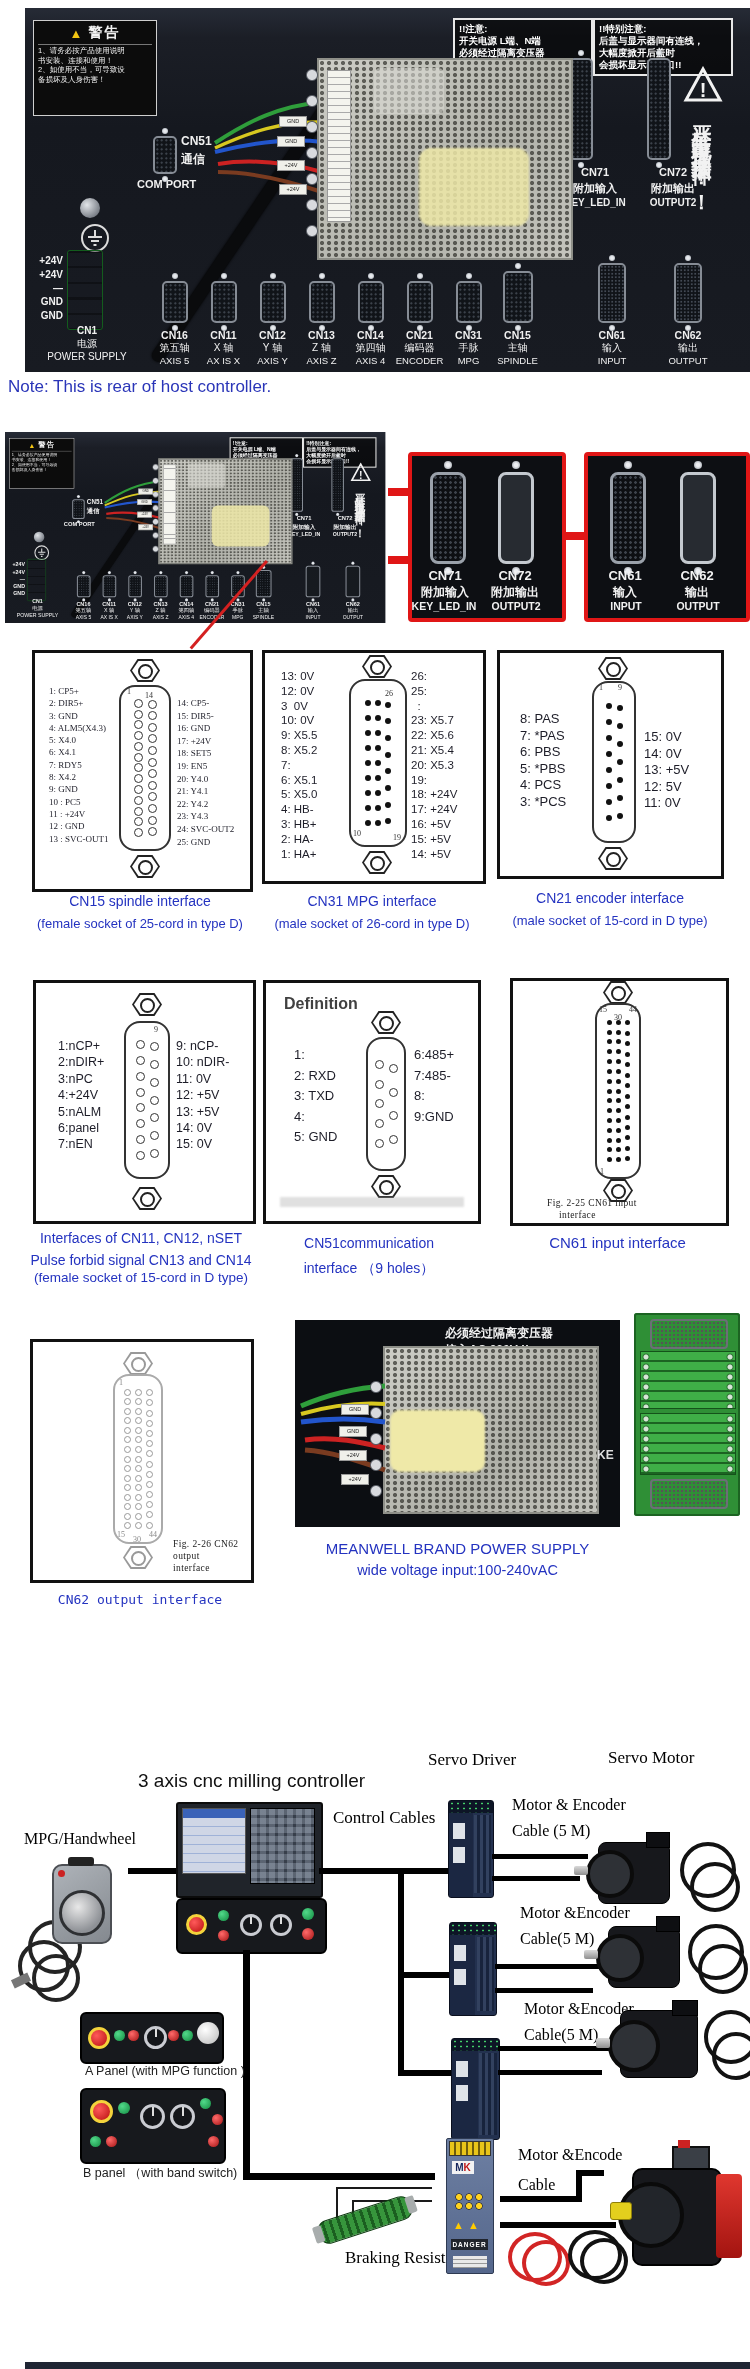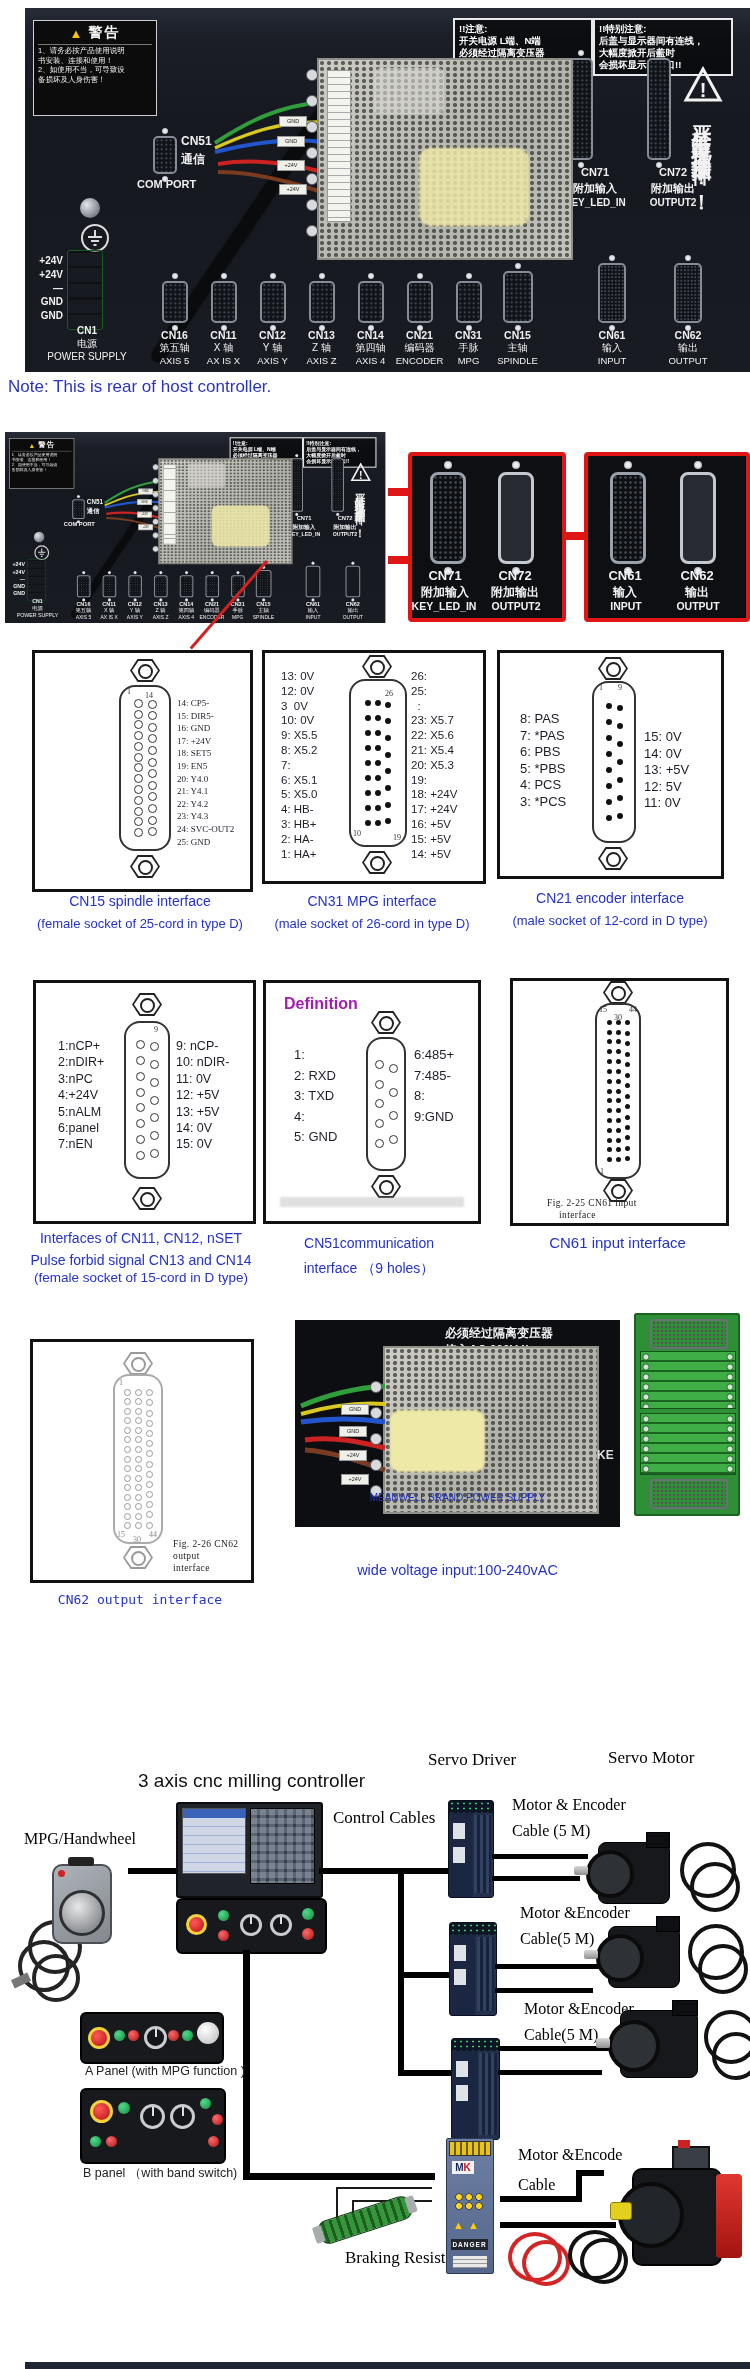--- a/index.html
+++ b/index.html
@@ -628,20 +628,21 @@
           <i class="pd"></i>
           <i class="pd"></i>
           <i class="pd"></i>
           <i class="pd"></i>
           <i class="pd"></i>
           <i class="pd"></i>
         </div>
       </div>
     <div class="mark" style="left:92px;top:34px;">1</div>
     <div class="mark" style="left:110px;top:38px;">14</div>
+    <div class="plist serif" style="left:14px;top:32px;font-size:9px;line-height:12.3px;"><div>1: CP5+</div><div>2: DIR5+</div><div>3: GND</div><div>4: ALM5(X4.3)</div><div>5: X4.0</div><div>6: X4.1</div><div>7: RDY5</div><div>8: X4.2</div><div>9: GND</div><div>10 : PC5</div><div>11 : +24V</div><div>12 : GND</div><div>13 : SVC-OUT1</div></div>
     <div class="plist serif" style="left:142px;top:44px;font-size:9px;line-height:12.6px;"><div>14: CP5-</div><div>15: DIR5-</div><div>16: GND</div><div>17: +24V</div><div>18: SET5</div><div>19: EN5</div><div>20: Y4.0</div><div>21: Y4.1</div><div>22: Y4.2</div><div>23: Y4.3</div><div>24: SVC-OUT2</div><div>25: GND</div></div>
   </div>
 
   <div class="pbox" style="left:262px;top:650px;width:218px;height:228px;">
     <div class="nut" style="left:97px;top:2px;">
         <i></i>
         <b></b>
         <u></u>
       </div>
     <div class="nut" style="left:97px;top:198px;">
@@ -726,21 +727,21 @@
     <div class="mark" style="left:118px;top:30px;">9</div>
     <div class="plist" style="left:20px;top:58px;font-size:13px;line-height:16.5px;"><div>8: PAS</div><div>7: *PAS</div><div>6: PBS</div><div>5: *PBS</div><div>4: PCS</div><div>3: *PCS</div></div>
     <div class="plist" style="left:144px;top:76px;font-size:13px;line-height:16.5px;"><div>15: 0V</div><div>14: 0V</div><div>13: +5V</div><div>12: 5V</div><div>11: 0V</div></div>
   </div>
 
   <div class="cap" style="left:12px;top:893px;width:256px;font-size:14px;">CN15 spindle interface</div>
   <div class="cap" style="left:12px;top:916px;width:256px;font-size:13px;">(female socket of 25-cord in type D)</div>
   <div class="cap" style="left:252px;top:893px;width:240px;font-size:14px;">CN31 MPG interface</div>
   <div class="cap" style="left:252px;top:916px;width:240px;font-size:13px;">(male socket of 26-cord in type D)</div>
   <div class="cap" style="left:488px;top:890px;width:244px;font-size:14px;">CN21 encoder interface</div>
-  <div class="cap" style="left:488px;top:913px;width:244px;font-size:13px;">(male socket of 12-cord in D type)</div>
+  <div class="cap" style="left:488px;top:913px;width:244px;font-size:13px;">(male socket of 15-cord in D type)</div>
 
   <div class="pbox" style="left:33px;top:980px;width:217px;height:238px;">
     <div class="nut" style="left:96px;top:10px;">
         <i></i>
         <b></b>
         <u></u>
       </div>
     <div class="nut" style="left:96px;top:204px;">
         <i></i>
         <b></b>
@@ -766,21 +767,21 @@
           <i class="pd"></i>
           <i class="pd"></i>
         </div>
       </div>
     <div class="mark" style="left:118px;top:42px;">9</div>
     <div class="plist" style="left:22px;top:55px;font-size:12.5px;line-height:16.4px;"><div>1:nCP+</div><div>2:nDIR+</div><div>3:nPC</div><div>4:+24V</div><div>5:nALM</div><div>6:panel</div><div>7:nEN</div></div>
     <div class="plist" style="left:140px;top:55px;font-size:12.5px;line-height:16.4px;"><div>9: nCP-</div><div>10: nDIR-</div><div>11: 0V</div><div>12: +5V</div><div>13: +5V</div><div>14: 0V</div><div>15: 0V</div></div>
   </div>
 
   <div class="pbox" style="left:263px;top:980px;width:212px;height:238px;">
-    <div class="abs" style="left:18px;top:12px;font-size:16px;font-weight:bold;color:#a21caf;">Definition</div>
+    <div class="abs" style="left:18px;top:12px;font-size:16px;font-weight:bold;color:#404040;">Definition</div>
     <div class="nut" style="left:105px;top:28px;">
         <i></i>
         <b></b>
         <u></u>
       </div>
     <div class="nut" style="left:105px;top:192px;">
         <i></i>
         <b></b>
         <u></u>
       </div>
@@ -968,21 +969,21 @@
       <path d="M6,64 C35,60 62,66 86,72" stroke="#cc2222" stroke-width="5" fill="none"></path>
       <path d="M6,74 C35,76 62,86 86,94" stroke="#7a3b20" stroke-width="5" fill="none"></path>
     </svg>
     <div class="abs" style="left:74px;top:60px;width:14px;height:130px;background:radial-gradient(circle at 7px 7px,#d8dade 4.5px,#5a5e66 5.5px,transparent 6.5px) 0 0/14px 26px;"></div>
     <div class="wtag" style="left:46px;top:84px;">GND</div>
     <div class="wtag" style="left:44px;top:106px;">GND</div>
     <div class="wtag" style="left:44px;top:130px;">+24V</div>
     <div class="wtag" style="left:46px;top:154px;">+24V</div>
     <div class="ke">KE</div>
   </div>
-  <div class="cap" style="left:295px;top:1492px;width:325px;font-size:10px;">MEANWELL BRAND POWER SUPPLY</div>
+  <div class="cap" style="left:295px;top:1540px;width:325px;font-size:15px;">MEANWELL BRAND POWER SUPPLY</div>
   <div class="cap" style="left:295px;top:1562px;width:325px;font-size:14.5px;">wide voltage input:100-240vAC</div>
 
   <div class="greenboard">
     <div class="gb-dsub" style="top:6px;"></div>
     <div class="gb-terms" style="top:38px;height:56px;"></div>
     <div class="gb-terms" style="top:100px;height:60px;"></div>
     <div class="gb-dsub" style="top:166px;"></div>
   </div>
 
 

